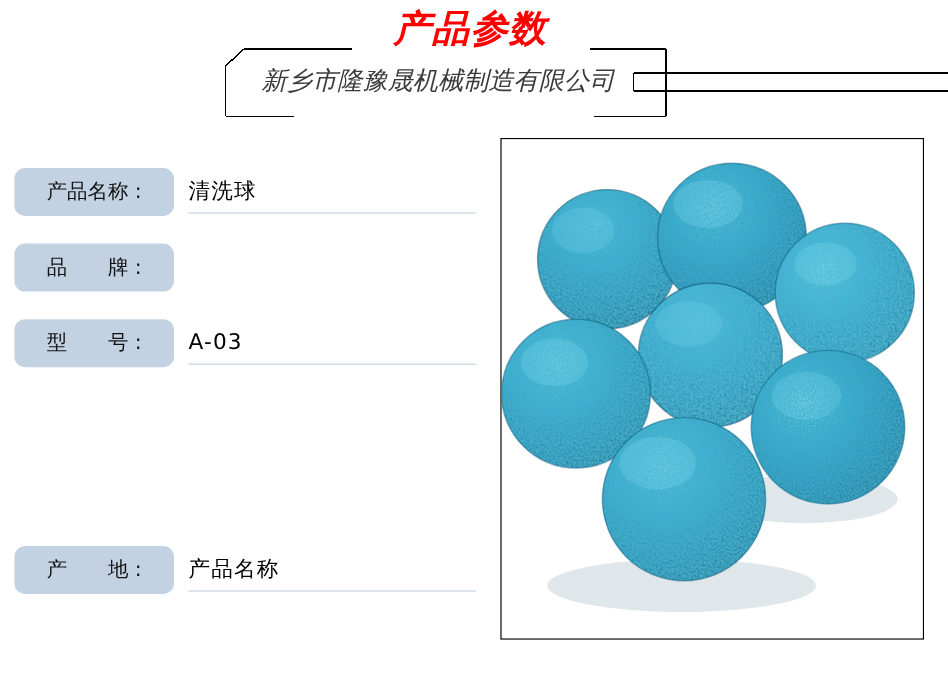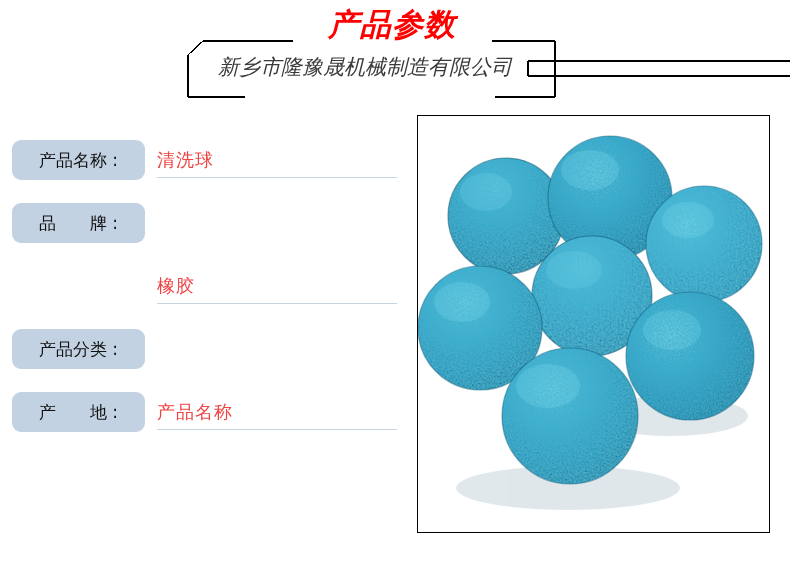--- a/index.html
+++ b/index.html
@@ -104,21 +104,21 @@
     top: 10px;
     width: 240px;
     height: 36px;
     border-bottom: 1px solid #c8d4e0;
     box-sizing: border-box;
     display: flex;
     align-items: center;
   }
   .spec-value-text {
     font-size: 18px;
-    color: #ef4444;
+    color: #000000;
     letter-spacing: 1px;
     white-space: nowrap;
     line-height: 22px;
   }
 
   
   #image-panel {
     position: absolute;
     left: 417px;
     top: 115px;
@@ -181,31 +181,33 @@
       <span class="spec-value-text">清洗球</span>
     </div>
   </div>
 
   <div class="spec-row">
     <div class="spec-label">
       <span class="spec-label-text">品　　牌 :</span>
     </div>
   </div>
 
-
-  <div class="spec-row">
+  <div class="spec-row">
+    <div class="spec-label">
+      <span class="spec-label-text">型　　号 :</span>
+    </div>
     <div class="spec-value">
-      <span class="spec-value-text">橡胶</span>
-    </div>
-  </div>
-
-  <div class="spec-row">
-    <div class="spec-label">
-      <span class="spec-label-text">产品分类 :</span>
-    </div>
+      <span class="spec-value-text">A-03</span>
+    </div>
+  </div>
+
+  <div class="spec-row">
+  </div>
+
+  <div class="spec-row">
   </div>
 
   <div class="spec-row">
     <div class="spec-label">
       <span class="spec-label-text">产　　地 :</span>
     </div>
     <div class="spec-value">
       <span class="spec-value-text">产品名称</span>
     </div>
   </div>

